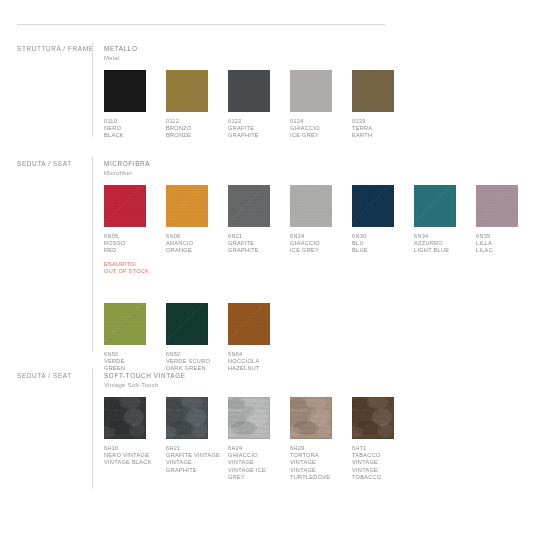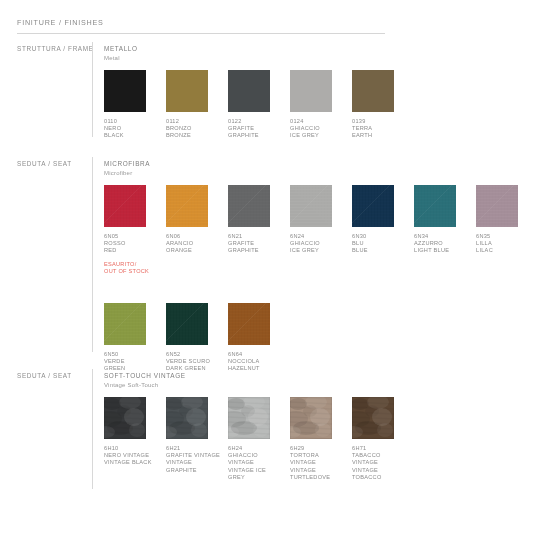--- a/index.html
+++ b/index.html
@@ -128,21 +128,20 @@
   }
   .swatch-note span { display: block; }
   .cap-wrap { white-space: normal; width: 56px; }
 </style>
 </head>
 <body>
 
 <div class="page">
 
   <div class="page-header">
-    <div class="page-title">FINITURE / FINISHES</div>
     <div class="header-rule"></div>
   </div>
 
   <div id="sections-root">
       <div class="section" style="top: 45px;">
         <div class="section-cat">STRUTTURA / FRAME</div>
         <div class="section-divider" style="height: 95px;"></div>
         <div class="section-body">
           <div class="material-name">METALLO</div>
           <div class="material-sub">Metal</div>

